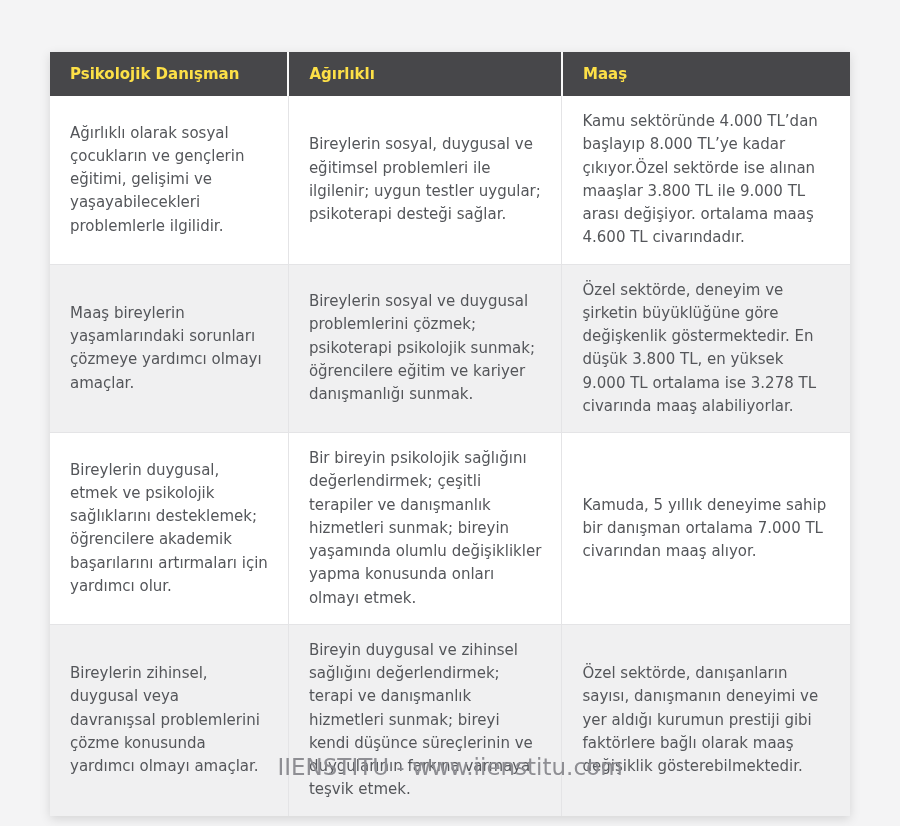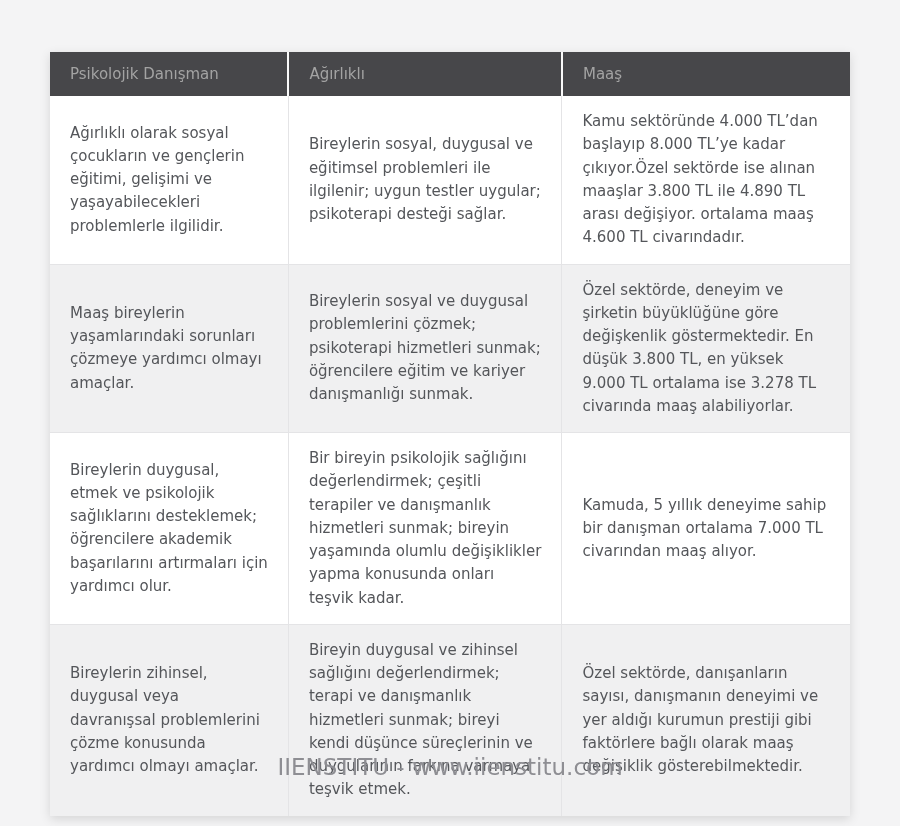--- a/index.html
+++ b/index.html
@@ -31,23 +31,23 @@
   table.info-table {
     width: 100%;
     border-collapse: collapse;
     table-layout: fixed;
   }
   table.info-table col.c1 { width: 29.8%; }
   table.info-table col.c2 { width: 34.2%; }
   table.info-table col.c3 { width: 36.0%; }
   thead th {
     background: #47474a;
-    color: #a3a3a3;
+    color: #fde047;
     font-size: 15px;
-    font-weight: normal;
+    font-weight: bold;
     text-align: left;
     padding: 13px 20px;
     border-right: 2px solid #fafafa;
   }
   thead th:last-child { border-right: none; }
   tbody tr { height: 145px; }
   tbody tr:nth-child(odd)  { background: #ffffff; }
   tbody tr:nth-child(even) { background: #f0f0f1; }
   tbody td {
     font-size: 15px;
@@ -86,30 +86,30 @@
       <tr>
         <th>Psikolojik Danışman</th>
         <th>Ağırlıklı</th>
         <th>Maaş</th>
       </tr>
     </thead>
     <tbody>
       <tr>
         <td>Ağırlıklı olarak sosyal çocukların ve gençlerin eğitimi, gelişimi ve yaşayabilecekleri problemlerle ilgilidir.</td>
         <td>Bireylerin sosyal, duygusal ve eğitimsel problemleri ile ilgilenir; uygun testler uygular; psikoterapi desteği sağlar.</td>
-        <td>Kamu sektöründe 4.000 TL’dan başlayıp 8.000 TL’ye kadar çıkıyor.Özel sektörde ise alınan maaşlar 3.800 TL ile 4.890 TL arası değişiyor. ortalama maaş 4.600 TL civarındadır.</td>
+        <td>Kamu sektöründe 4.000 TL’dan başlayıp 8.000 TL’ye kadar çıkıyor.Özel sektörde ise alınan maaşlar 3.800 TL ile 9.000 TL arası değişiyor. ortalama maaş 4.600 TL civarındadır.</td>
       </tr>
       <tr>
         <td>Maaş bireylerin yaşamlarındaki sorunları çözmeye yardımcı olmayı amaçlar.</td>
-        <td>Bireylerin sosyal ve duygusal problemlerini çözmek; psikoterapi hizmetleri sunmak; öğrencilere eğitim ve kariyer danışmanlığı sunmak.</td>
+        <td>Bireylerin sosyal ve duygusal problemlerini çözmek; psikoterapi psikolojik sunmak; öğrencilere eğitim ve kariyer danışmanlığı sunmak.</td>
         <td>Özel sektörde, deneyim ve şirketin büyüklüğüne göre değişkenlik göstermektedir. En düşük 3.800 TL, en yüksek 9.000 TL ortalama ise 3.278 TL civarında maaş alabiliyorlar.</td>
       </tr>
       <tr>
         <td>Bireylerin duygusal, etmek ve psikolojik sağlıklarını desteklemek; öğrencilere akademik başarılarını artırmaları için yardımcı olur.</td>
-        <td>Bir bireyin psikolojik sağlığını değerlendirmek; çeşitli terapiler ve danışmanlık hizmetleri sunmak; bireyin yaşamında olumlu değişiklikler yapma konusunda onları teşvik kadar.</td>
+        <td>Bir bireyin psikolojik sağlığını değerlendirmek; çeşitli terapiler ve danışmanlık hizmetleri sunmak; bireyin yaşamında olumlu değişiklikler yapma konusunda onları olmayı etmek.</td>
         <td>Kamuda, 5 yıllık deneyime sahip bir danışman ortalama 7.000 TL civarından maaş alıyor.</td>
       </tr>
       <tr>
         <td>Bireylerin zihinsel, duygusal veya davranışsal problemlerini çözme konusunda yardımcı olmayı amaçlar.</td>
         <td>Bireyin duygusal ve zihinsel sağlığını değerlendirmek; terapi ve danışmanlık hizmetleri sunmak; bireyi kendi düşünce süreçlerinin ve duygularının farkına varmaya teşvik etmek.</td>
         <td>Özel sektörde, danışanların sayısı, danışmanın deneyimi ve yer aldığı kurumun prestiji gibi faktörlere bağlı olarak maaş değişiklik gösterebilmektedir.</td>
       </tr>
     </tbody>
   </table>
 

